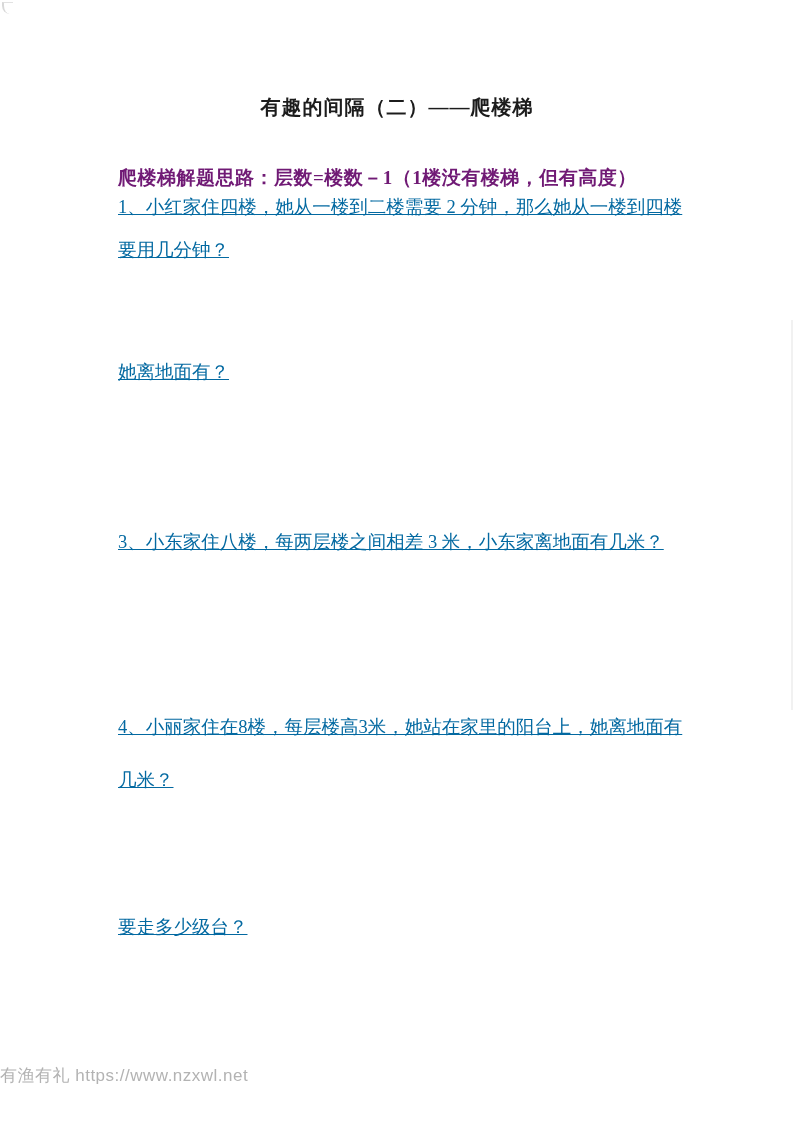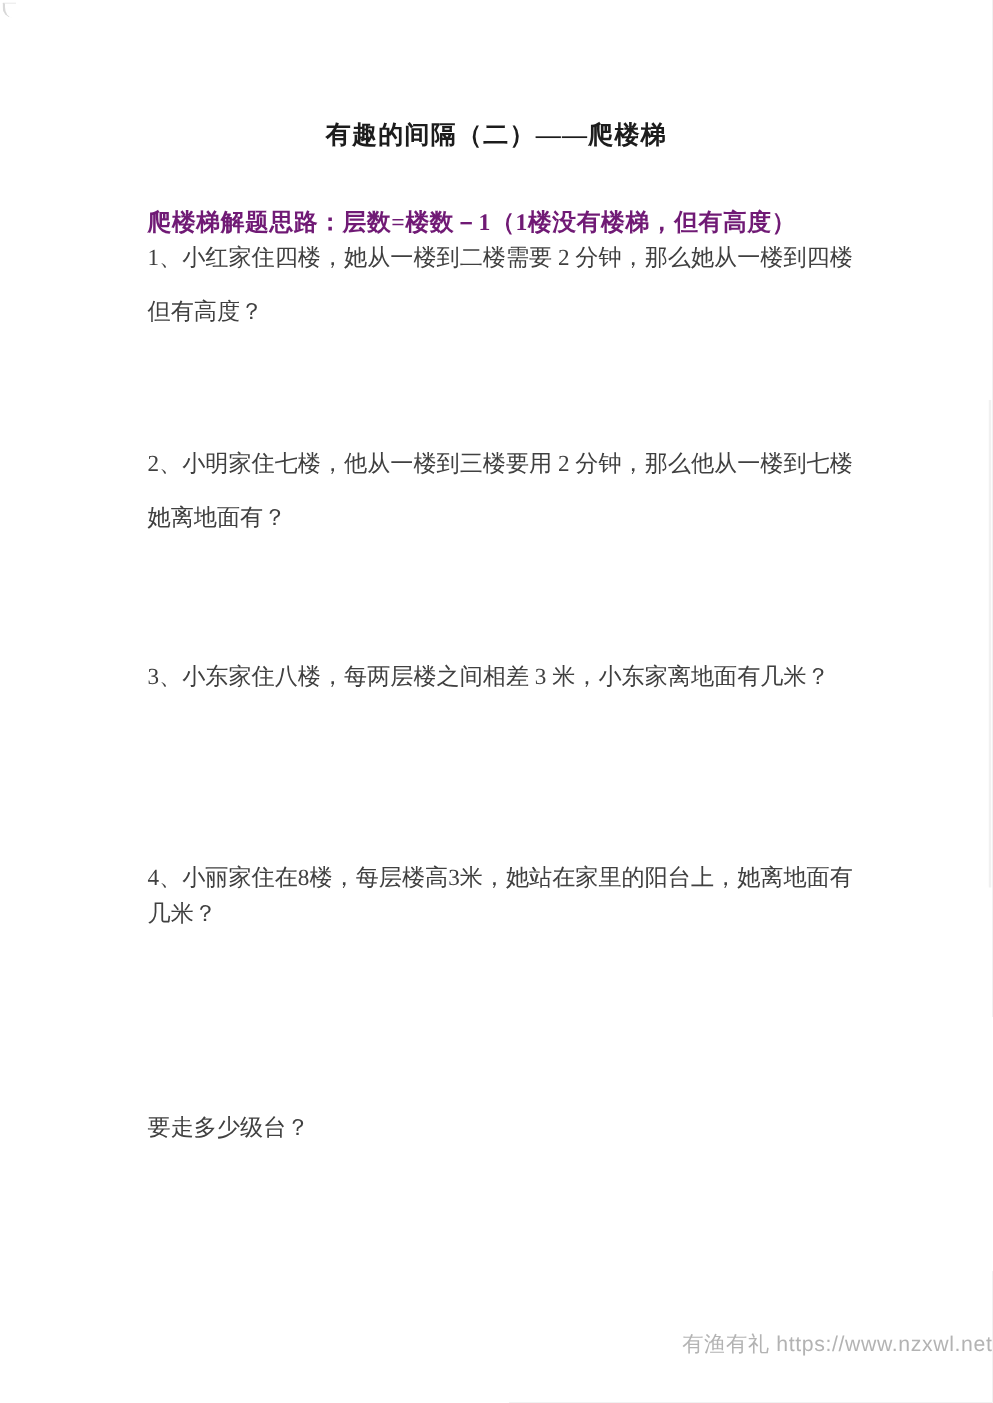--- a/index.html
+++ b/index.html
@@ -57,63 +57,63 @@
     letter-spacing: 0.5px;
     color: #701a75;
     white-space: nowrap;
     margin-top: 26px;
   }
   .question {
     position: absolute;
     left: 118px;
     right: 60px;
     font-size: 18.5px;
-    color: #404040;
+    color: #0369a1;
+    text-decoration: underline;
   }
   .question .q-line {
     white-space: nowrap;
   }
   .q-loose .q-line { line-height: 43px; }
-  .q-tight .q-line { line-height: 29px; }
+  .q-tight .q-line { line-height: 29px; margin-top: 24px; }
   .q1 { top: 186px; }
   .q2 { top: 351px; }
   .q3 { top: 521px; }
   .q4 { top: 689px; }
   .q5 { top: 889px; }
   .footer {
     position: absolute;
     left: 0;
     top: 1064px;
     width: 100%;
-    text-align: right;
+    text-align: left;
     font-size: 17px;
     color: #b3b3b3;
     font-family: "Liberation Sans", "DejaVu Sans", sans-serif;
     letter-spacing: 0.5px;
   }
 </style>
 </head>
 <body>
 
 <div class="page">
 
   <div class="speck"></div>
   <div class="edge-line"></div>
 
   <div class="title">有趣的间隔（二）——爬楼梯</div>
 
   <div class="hint">爬楼梯解题思路：层数=楼数－1（1楼没有楼梯，但有高度）</div>
 
   <div class="question q1 q-loose">
     <div class="q-line">1、小红家住四楼，她从一楼到二楼需要 2 分钟，那么她从一楼到四楼</div>
-    <div class="q-line">但有高度？</div>
+    <div class="q-line">要用几分钟？</div>
   </div>
 
   <div class="question q2 q-loose">
-    <div class="q-line">2、小明家住七楼，他从一楼到三楼要用 2 分钟，那么他从一楼到七楼</div>
     <div class="q-line">她离地面有？</div>
   </div>
 
   <div class="question q3 q-loose">
     <div class="q-line">3、小东家住八楼，每两层楼之间相差 3 米，小东家离地面有几米？</div>
   </div>
 
   <div class="question q4 q-tight">
     <div class="q-line">4、小丽家住在8楼，每层楼高3米，她站在家里的阳台上，她离地面有</div>
     <div class="q-line">几米？</div>

